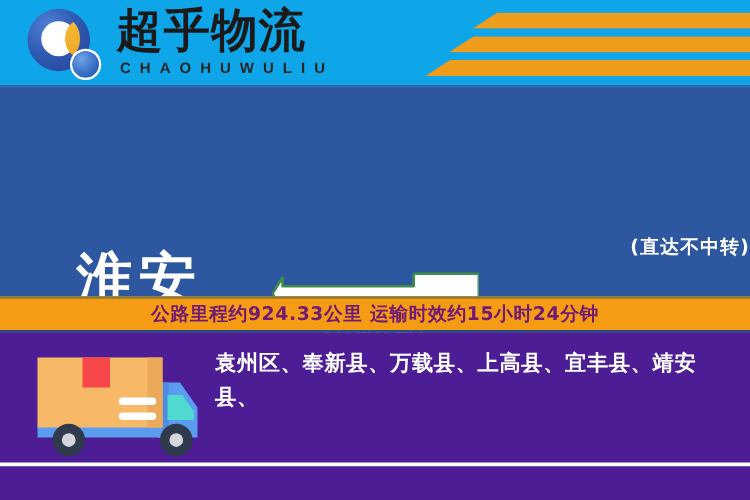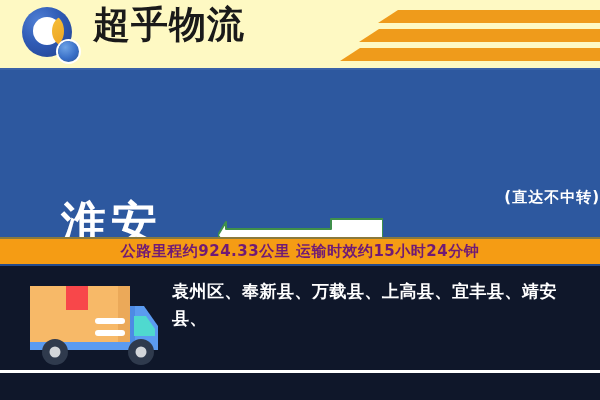--- a/index.html
+++ b/index.html
@@ -17,21 +17,21 @@
     overflow: hidden;
     background: #2d589f;
   }
 
   
   .header {
     position: absolute;
     left: 0; top: 0;
     width: 600px;
     height: 70px;
-    background: #fef9c3;
+    background: #0ea5e9;
     overflow: hidden;
   }
   .header-rule {
     position: absolute;
     left: 0; top: 68px;
     width: 600px; height: 2px;
     background: #3a62a8;
   }
 
   
@@ -177,21 +177,21 @@
     letter-spacing: 0.5px;
     white-space: nowrap;
     text-align: center;
   }
 
   
   .bottom {
     position: absolute;
     left: 0; top: 266px;
     width: 600px; height: 134px;
-    background: #0f172a;
+    background: #4c1d95;
   }
   .ground-line {
     position: absolute;
     left: 0; top: 104px;
     width: 600px; height: 3px;
     background: #ffffff;
   }
   .coverage {
     position: absolute;
     left: 172px; top: 12px;
@@ -217,20 +217,21 @@
   <div class="header">
 
     <div class="logo-mark">
       <div class="logo-ring"></div>
       <div class="logo-hole"></div>
       <div class="logo-crescent"></div>
       <div class="logo-dot"></div>
     </div>
 
     <div class="brand-cn">超乎物流</div>
+    <div class="brand-en">CHAOHUWULIU</div>
 
     <div class="stripes">
       <div class="stripe s1"></div>
       <div class="stripe s2"></div>
       <div class="stripe s3"></div>
     </div>
 
     <div class="header-rule"></div>
   </div>
 

